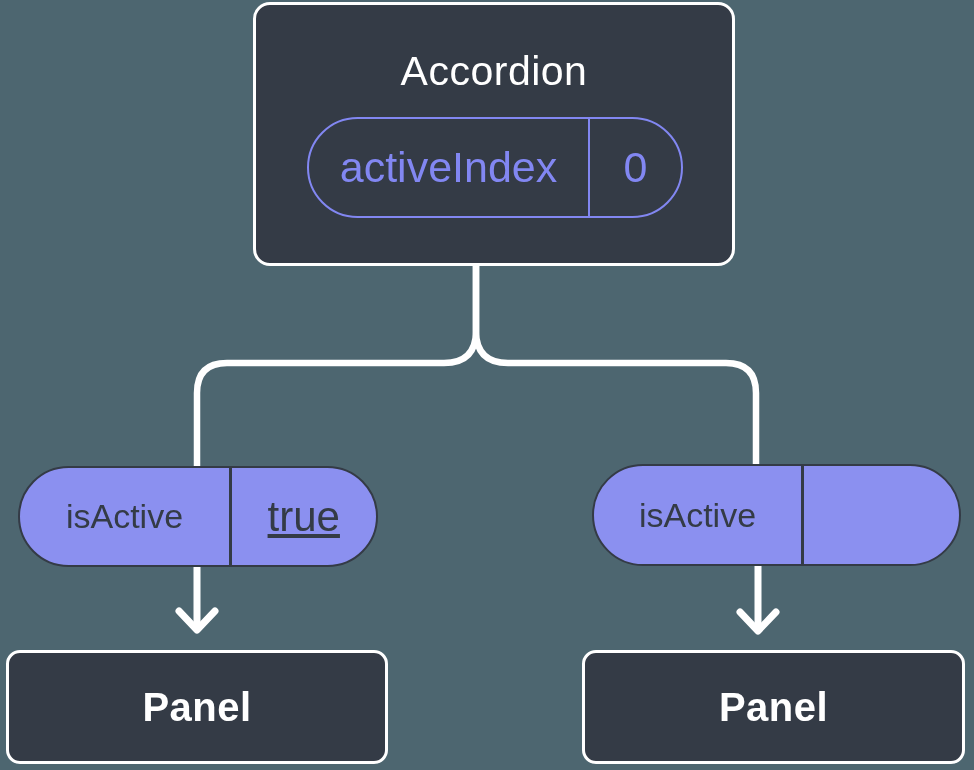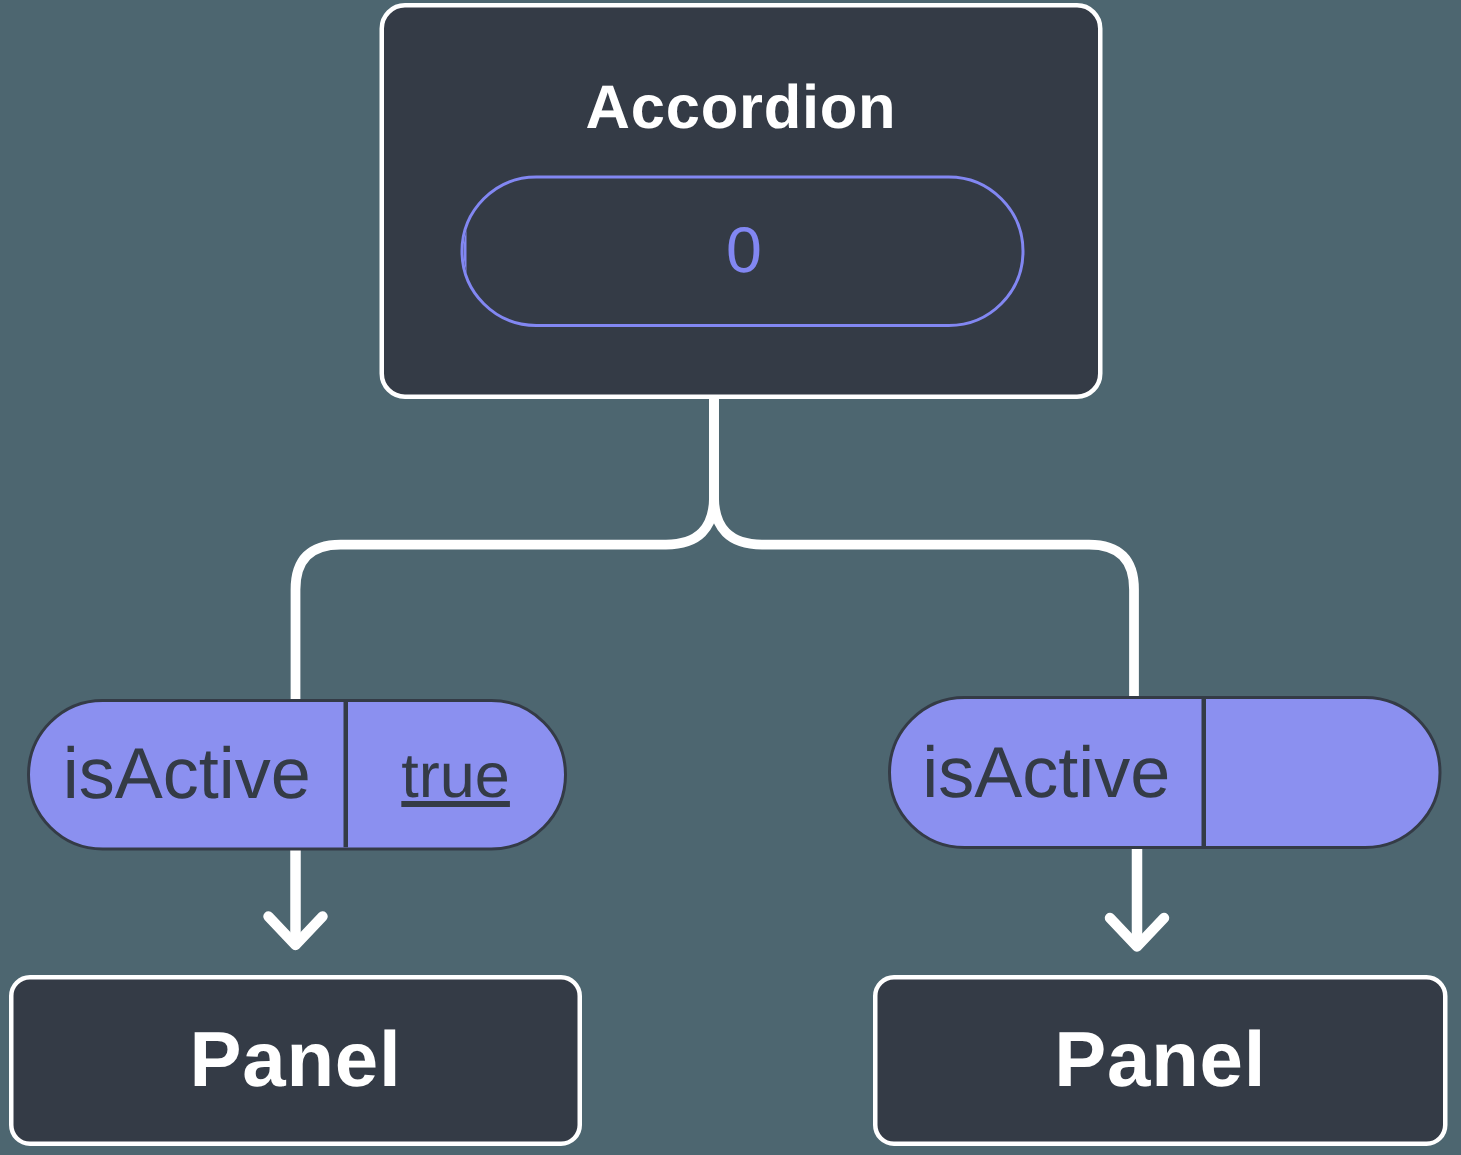--- a/index.html
+++ b/index.html
@@ -40,21 +40,21 @@
     width: 482px; height: 264px;
     border-radius: 17px;
   }
   .node-title {
     position: absolute;
     top: 42px; left: 0;
     width: 100%;
     text-align: center;
     color: var(--text-light);
     font-size: 41px;
-    font-weight: 700;
+    font-weight: 400;
     line-height: 48px;
     letter-spacing: 0.5px;
   }
   .state-pill {
     position: absolute;
     left: 51px; top: 112px;
     width: 376px; height: 101px;
     border: 2px solid var(--accent-purple);
     border-radius: 51px;
     display: flex;
@@ -93,42 +93,42 @@
     left: 18px; top: 466px;
     width: 360px; height: 101px;
   }
   .prop-pill-right {
     left: 592px; top: 464px;
     width: 369px; height: 102px;
   }
   .prop-pill .pill-label {
     display: flex; align-items: center; justify-content: center;
     color: var(--text-dark);
-    font-size: 48px;
+    font-size: 34px;
     font-weight: 500;
   }
   .prop-pill-left .pill-label { width: 209px; }
   .prop-pill-right .pill-label { width: 207px; }
   .prop-pill .pill-divider {
     width: 2.5px;
     background: var(--text-dark);
   }
   .prop-pill .pill-value {
     flex: 1;
     display: flex; align-items: center; justify-content: center;
     color: var(--text-dark);
     font-size: 42px;
     font-weight: 500;
     text-decoration: underline;
   }
   .node-panel {
     border-radius: 14px;
     display: flex; align-items: center; justify-content: center;
     color: var(--text-light);
-    font-size: 52px;
+    font-size: 40px;
     font-weight: 600;
     letter-spacing: 0.5px;
   }
   .node-panel-left {
     left: 6px; top: 650px;
     width: 382px; height: 114px;
   }
   .node-panel-right {
     left: 582px; top: 650px;
     width: 383px; height: 114px;
@@ -148,20 +148,21 @@
     </g>
     <g>
       <path d="M 758 562 L 758 627" stroke="#FFFFFF" stroke-width="7" stroke-linecap="round"></path>
       <path d="M 740 612 L 758 631 L 776 612" stroke="#FFFFFF" stroke-width="7" stroke-linecap="round" stroke-linejoin="round"></path>
     </g>
   </svg>
 
   <div class="node node-root">
     <div class="node-title">Accordion</div>
     <div class="state-pill">
+      <span class="pill-label">activeIndex</span>
       <span class="pill-divider"></span>
       <span class="pill-value">0</span>
     </div>
   </div>
 
   <div class="prop-pill prop-pill-left">
     <span class="pill-label">isActive</span>
     <span class="pill-divider"></span>
     <span class="pill-value">true</span>
   </div>

